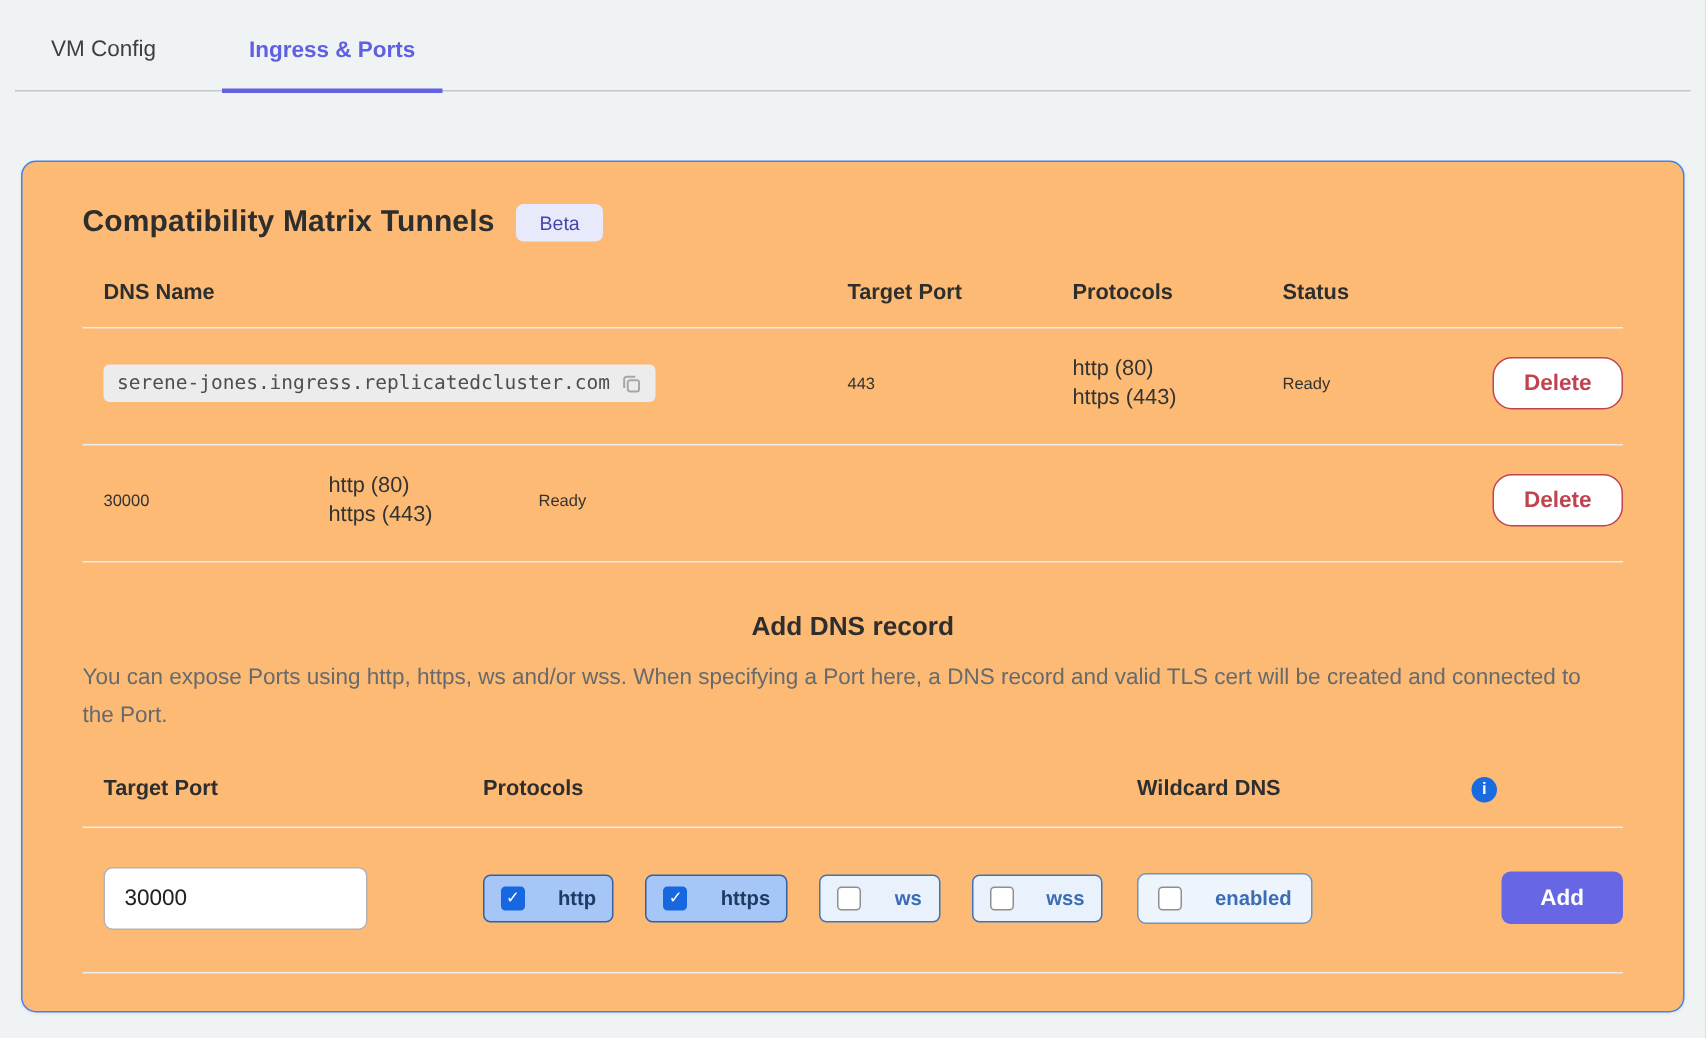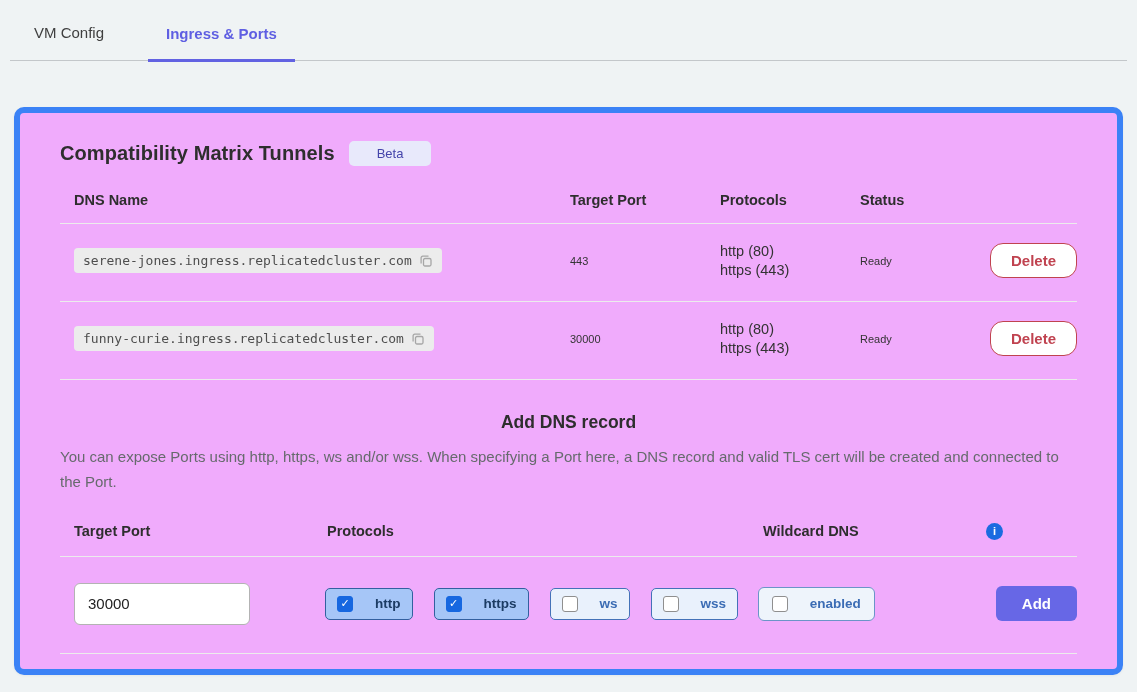--- a/index.html
+++ b/index.html
@@ -31,35 +31,35 @@
     color: #5f5fe2;
     font-weight: 700;
     padding: 0 18px 17px 18px;
     border-bottom: 3px solid #6262e2;
     margin-bottom: -2px;
   }
 
   
   .card {
     margin: 46px 14px 0 14px;
-    background: #f0abfc;
-    border: 6px solid #3b82f6;
+    background: #fdba74;
+    border: 1px solid #3b82f6;
     border-radius: 10px;
     box-shadow: 0 1px 3px rgba(0,0,0,0.05);
     padding: 28px 40px 22px 40px;
     height: 568px;
   }
 
   .title-row { display: flex; align-items: center; gap: 14px; }
   .card-title { font-size: 20px; font-weight: 700; color: #2e2e2e; letter-spacing: 0.1px; }
   .beta-badge {
     background: #e8e9fb;
     color: #4444aa;
     font-size: 13px;
-    padding: 5px 28px;
+    padding: 5px 16px;
     border-radius: 5px;
   }
 
   
   .tbl { margin-top: 26px; }
   .tbl-head {
     display: flex;
     padding: 0 0 15px 14px;
     border-bottom: 1px solid #ececec;
   }
@@ -235,31 +235,20 @@
         <span>http (80)</span>
         <span>https (443)</span>
       </div>
       <div class="col-stat cell-text">Ready</div>
       <div class="col-act">
         <button class="delete-btn">Delete</button>
       </div>
     </div>
 
     <div class="tbl-row">
-      <div class="col-dns">
-        <span class="dns-pill">
-          <span>funny-curie.ingress.replicatedcluster.com</span>
-          <span class="copy-icon">
-            <svg width="14" height="14" viewBox="0 0 14 14">
-              <rect x="4.5" y="4.5" width="7.5" height="7.5" rx="1.5" fill="none" stroke="#a6a6a6" stroke-width="1.3"></rect>
-              <path d="M9.5 2.2 H3.7 A1.6 1.6 0 0 0 2.1 3.8 V9.6" fill="none" stroke="#a6a6a6" stroke-width="1.3"></path>
-            </svg>
-          </span>
-        </span>
-      </div>
       <div class="col-port cell-text">30000</div>
       <div class="col-proto proto-lines">
         <span>http (80)</span>
         <span>https (443)</span>
       </div>
       <div class="col-stat cell-text">Ready</div>
       <div class="col-act">
         <button class="delete-btn">Delete</button>
       </div>
     </div>

